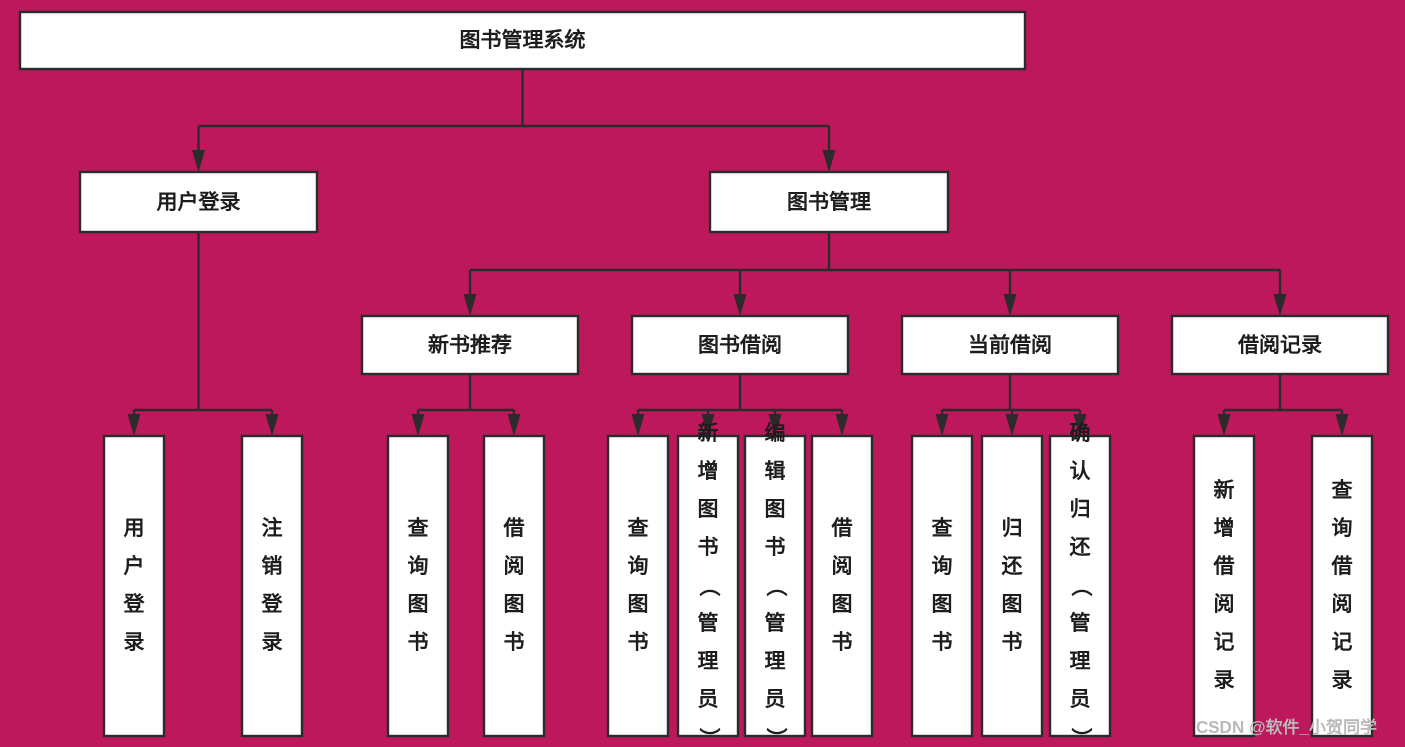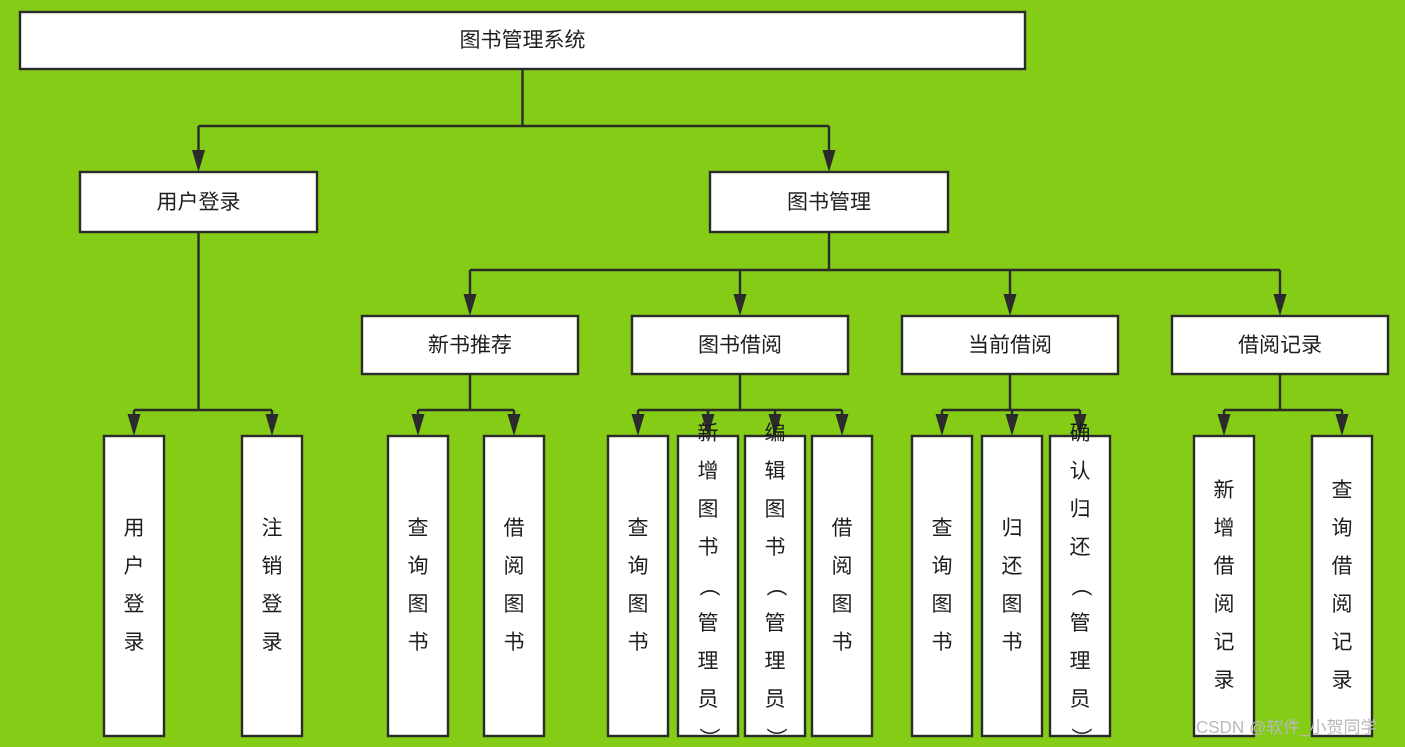--- a/index.html
+++ b/index.html
@@ -11,21 +11,22 @@
   body {
     width: 1405px;
     height: 747px;
     overflow: hidden;
     font-family: "Liberation Sans", "DejaVu Sans", sans-serif;
   }
   #diagram-root {
     position: relative;
     width: 1405px;
     height: 747px;
-    background: #84cc16;
+    background: #be185d;
+    font-weight: bold;
   }
   svg#diagram-svg {
     position: absolute;
     top: 0;
     left: 0;
     width: 1405px;
     height: 747px;
     display: block;
   }
   .node-rect {

